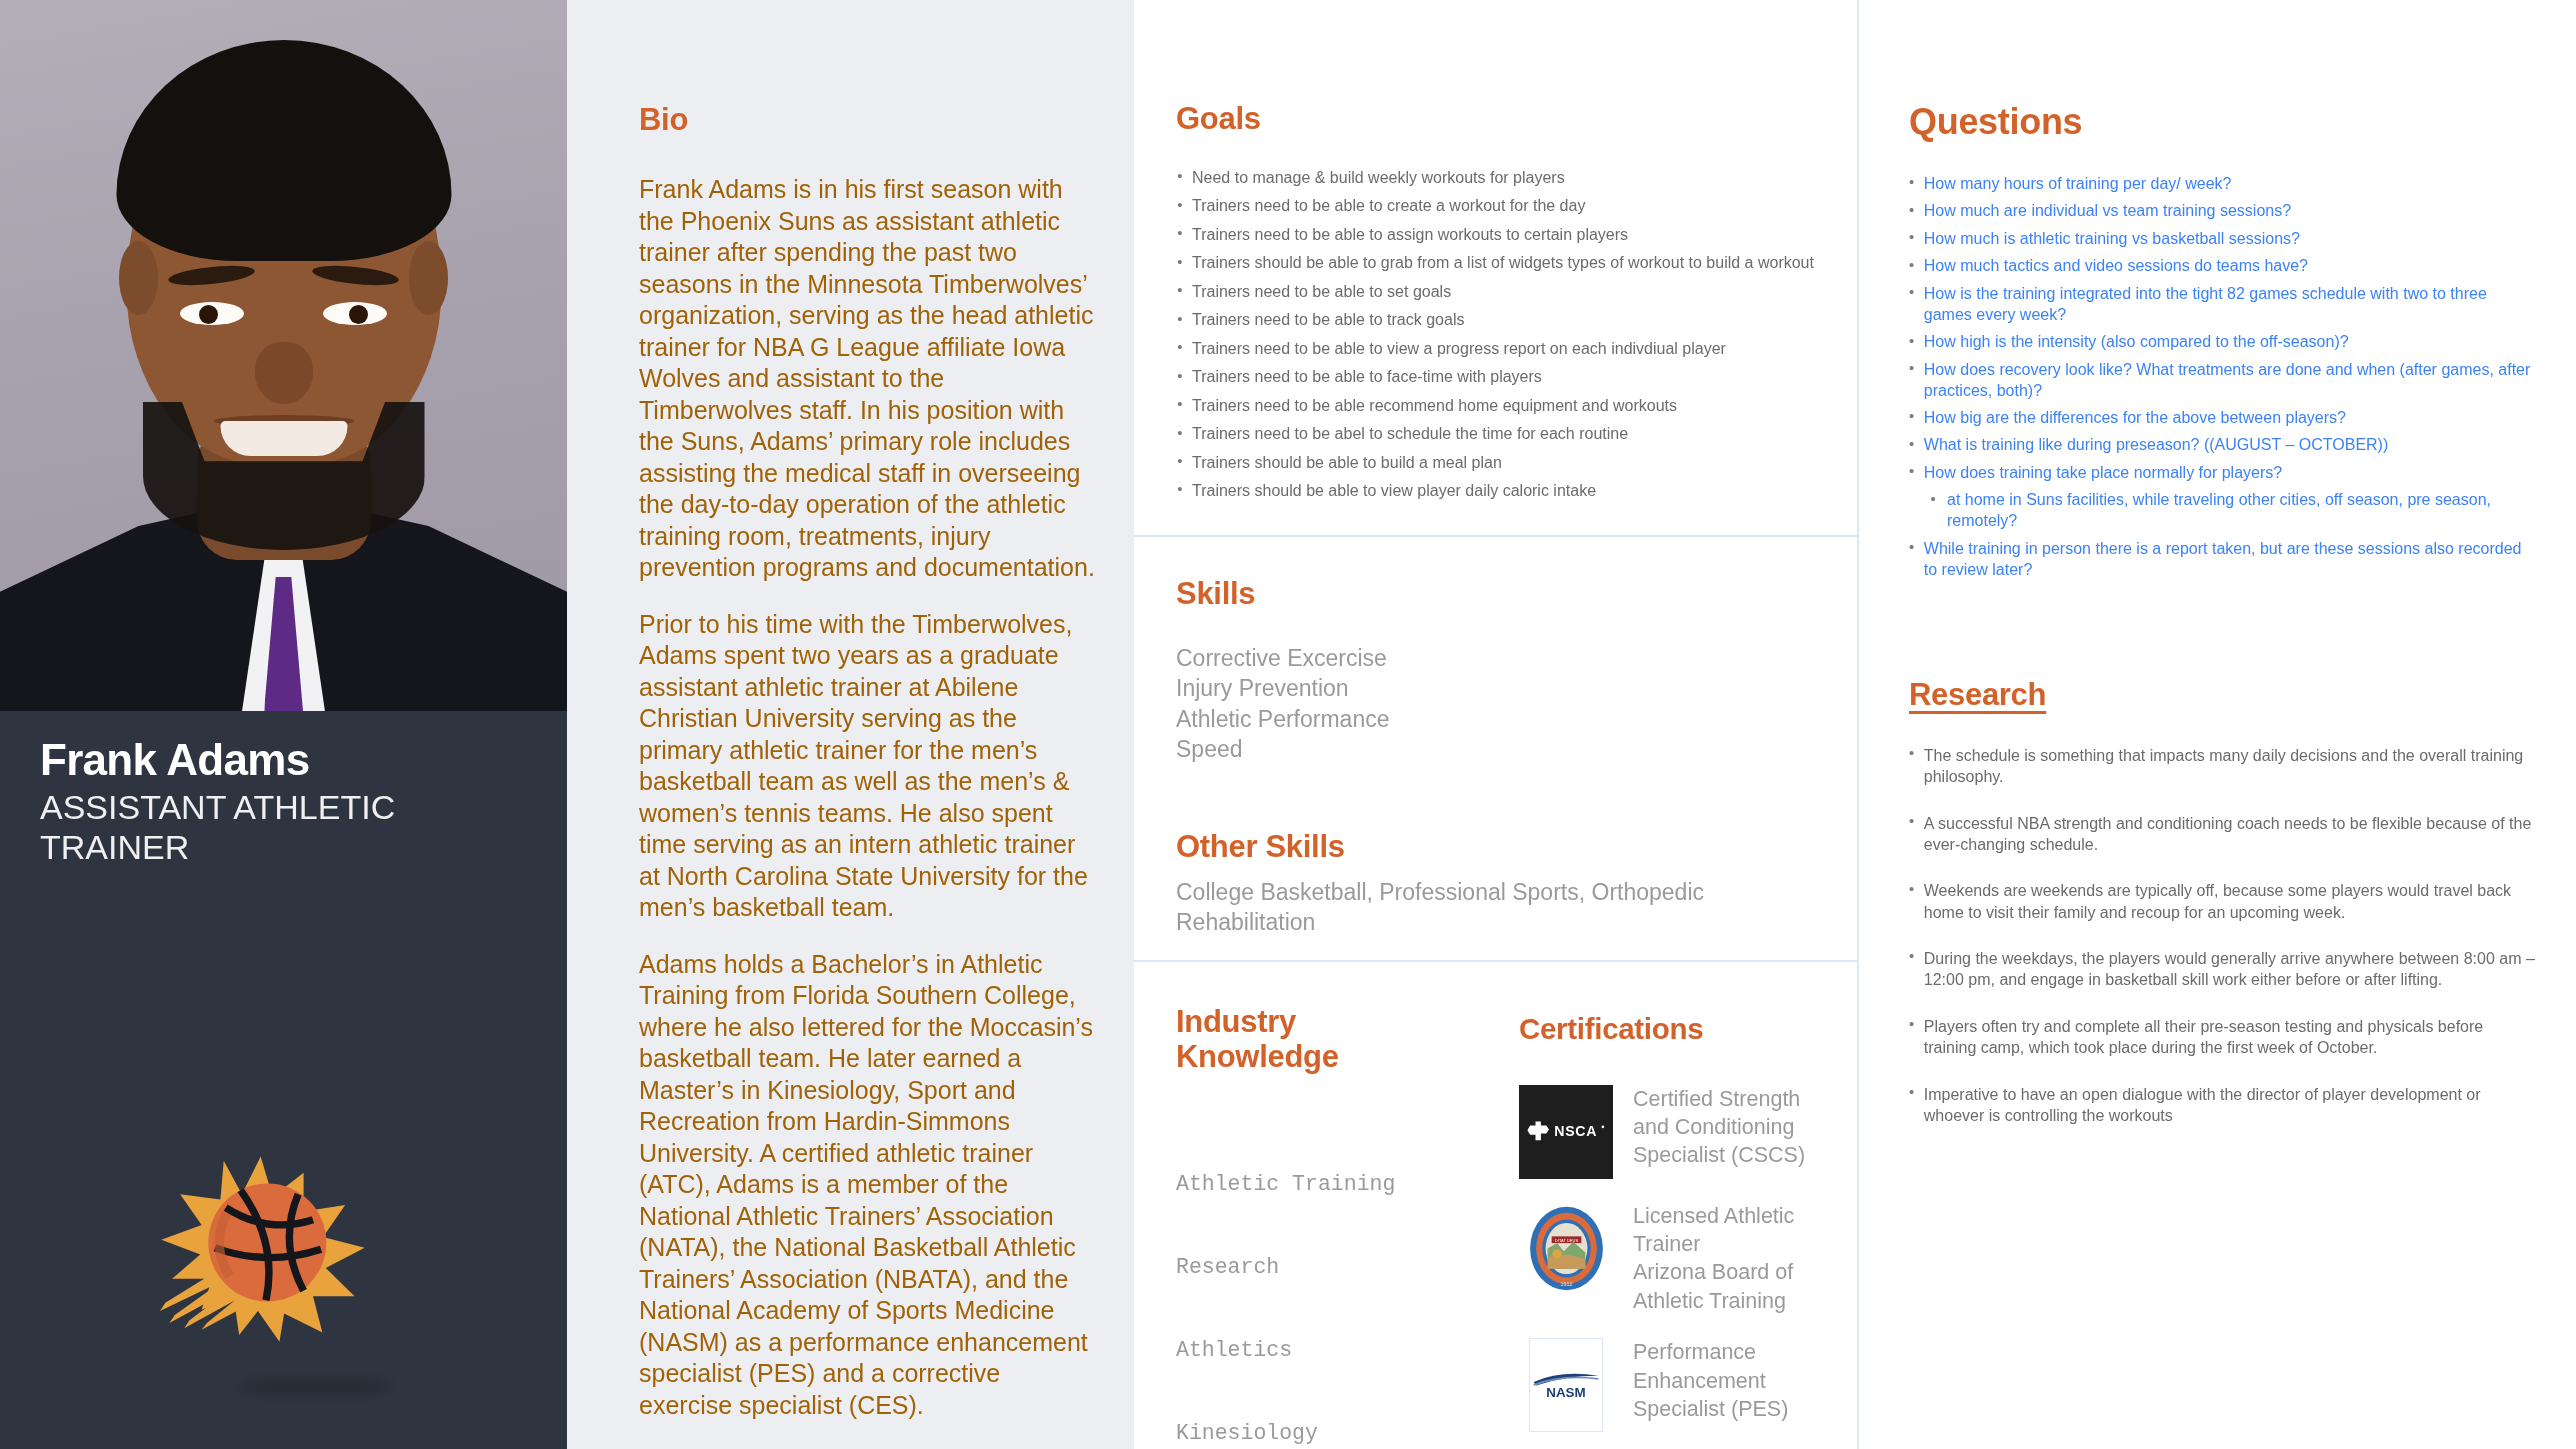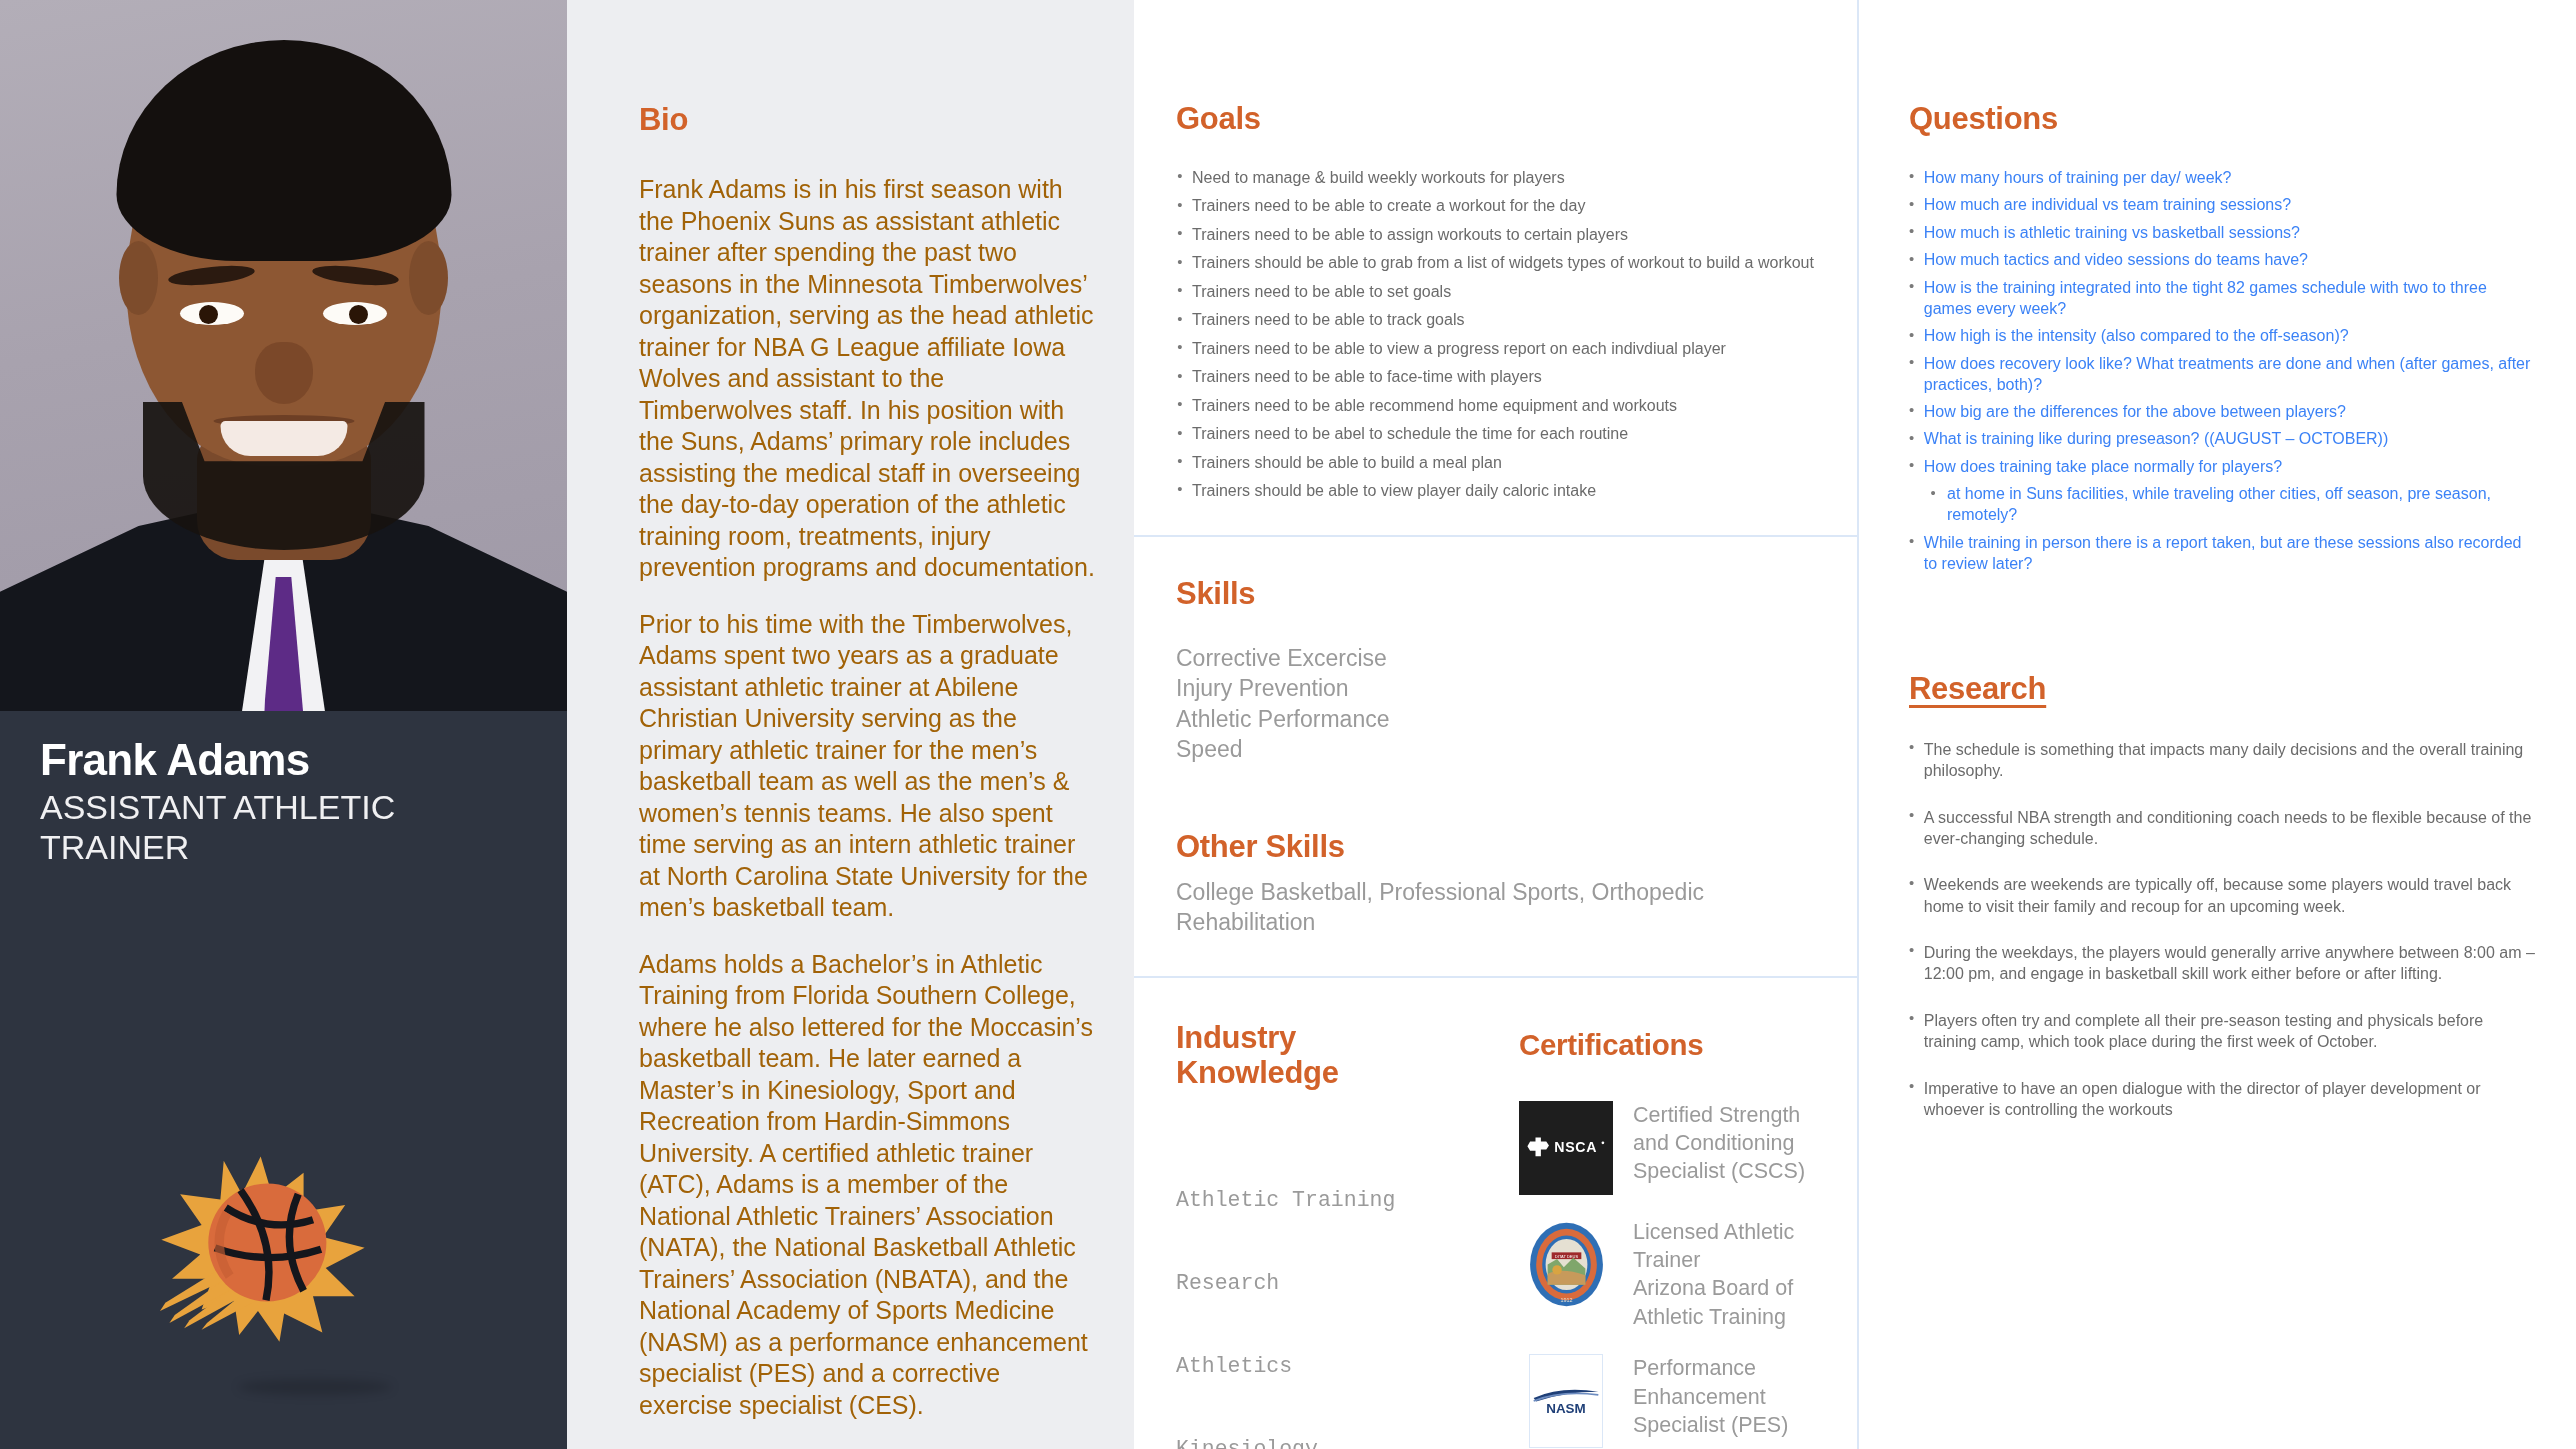--- a/index.html
+++ b/index.html
@@ -93,21 +93,21 @@
   
   .mid-col {
     width:725px; flex:0 0 725px;
     background:#ffffff; position:relative;
     border-right:2px solid #dbe7f7;
   }
   .mid-block { padding:0 27px 0 42px; position:relative; }
   .mid-divider { height:2px; background:#dbe7f7; width:100%; }
 
   .blk-goals { padding-top:101px; padding-bottom:25.5px; }
-  .blk-skills { padding-top:39px; padding-bottom:38px; }
+  .blk-skills { padding-top:39px; padding-bottom:22px; }
   .blk-know { padding-top:42px; }
 
   .mid-head { color:#d2622a; font-size:31px; font-weight:bold; margin-bottom:31px; letter-spacing:-0.3px; }
 
   ul.bullets { list-style:none; }
   ul.bullets li {
     color:#6b6b6b; font-size:16px; line-height:1.28;
     padding-left:16px; position:relative; margin-bottom:8px;
   }
   ul.bullets li::before {
@@ -129,21 +129,21 @@
   .cert-row { display:flex; align-items:flex-start; margin-bottom:23px; }
   .cert-logo { flex:0 0 94px; width:94px; height:94px; margin-right:20px;
                display:flex; align-items:center; justify-content:center; }
   .logo-nsca { background:#1e1e1e; width:94px; height:94px; display:flex; align-items:center; justify-content:center; }
   .logo-nasm { background:#ffffff; border:1.3px solid #dbe7f7; width:74px; height:94px;
                display:flex; align-items:center; justify-content:flex-end; }
   .cert-text { color:#9a9a9a; font-size:21.5px; line-height:1.32; max-width:221px; }
 
   
   .right-col { flex:1; background:#ffffff; padding:101px 40px 0 50px; }
-  .right-head { color:#d2622a; font-size:31px; font-weight:bold; margin-bottom:31px; letter-spacing:-0.3px; }
+  .right-head { color:#d2622a; font-size:36px; font-weight:bold; margin-bottom:31px; letter-spacing:-0.3px; }
   .research-head { color:#d2622a; font-size:31px; font-weight:bold; letter-spacing:-0.3px;
                    text-decoration:underline; text-underline-offset:6px; text-decoration-thickness:2.7px;
                    margin-top:90px; margin-bottom:32px; display:inline-block; }
   ul.qlist { list-style:none; }
   ul.qlist li { color:#3b82f6; font-size:16px; line-height:1.30; padding-left:14.8px;
                 position:relative; margin-bottom:6.7px; }
   ul.qlist li::before { content:"\2022"; position:absolute; left:0; top:-0.7px; color:#7a7a7a; font-size:14.8px; }
   ul.qlist li.sub { padding-left:38px; }
   ul.qlist li.sub::before { left:21.5px; }
   ul.rlist { list-style:none; }

